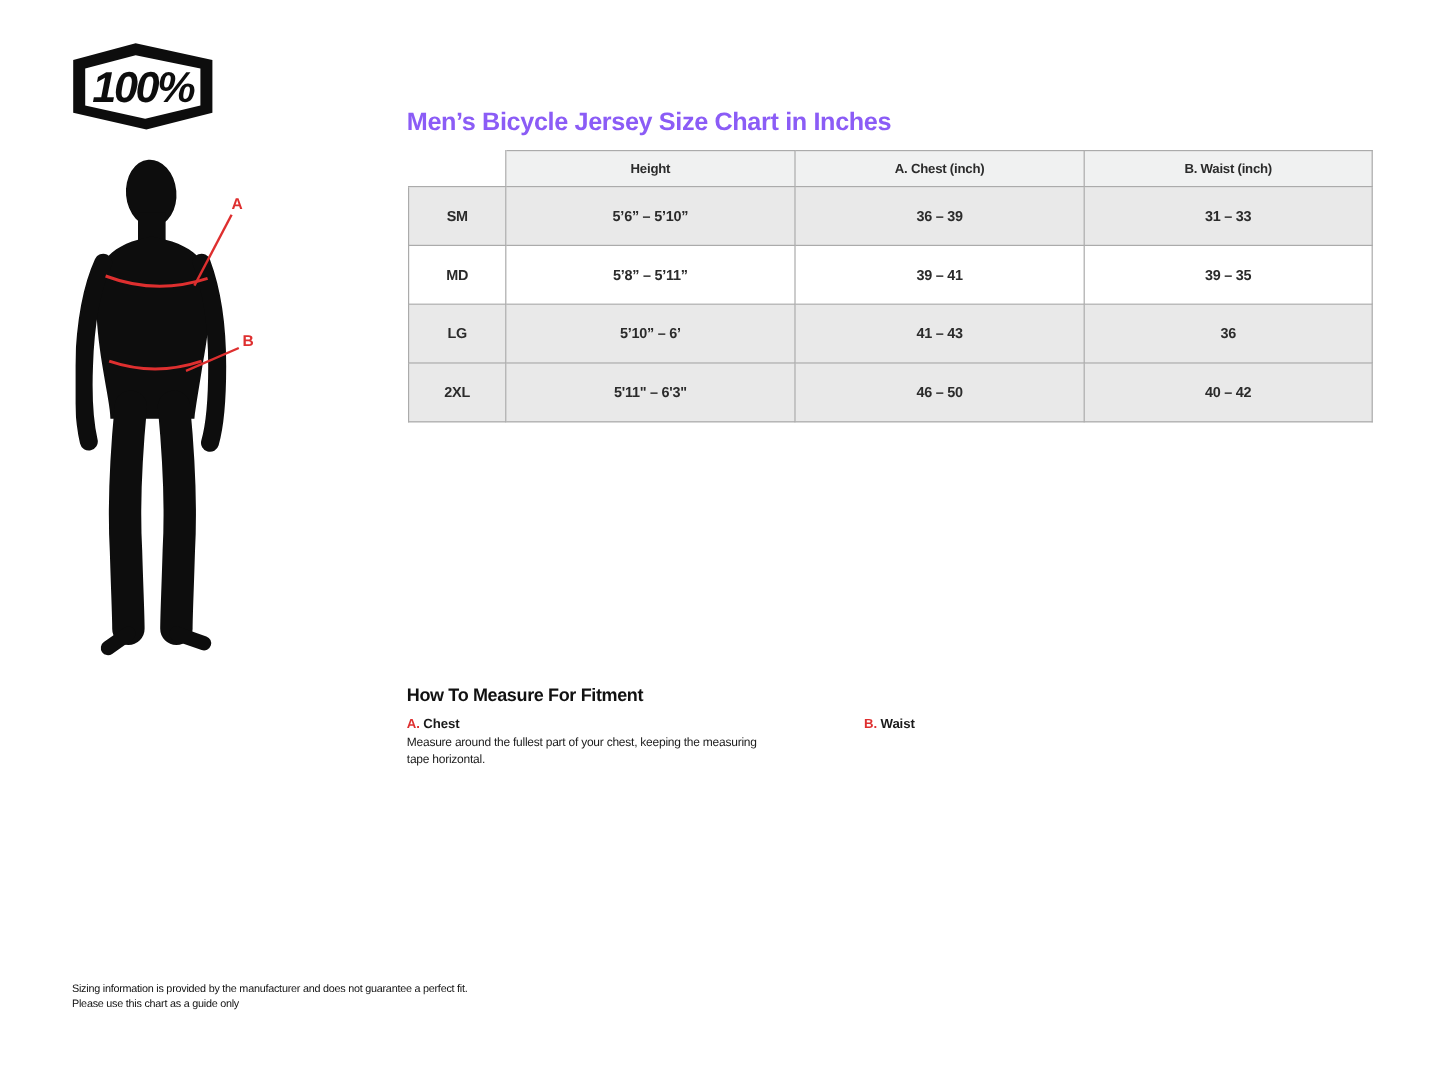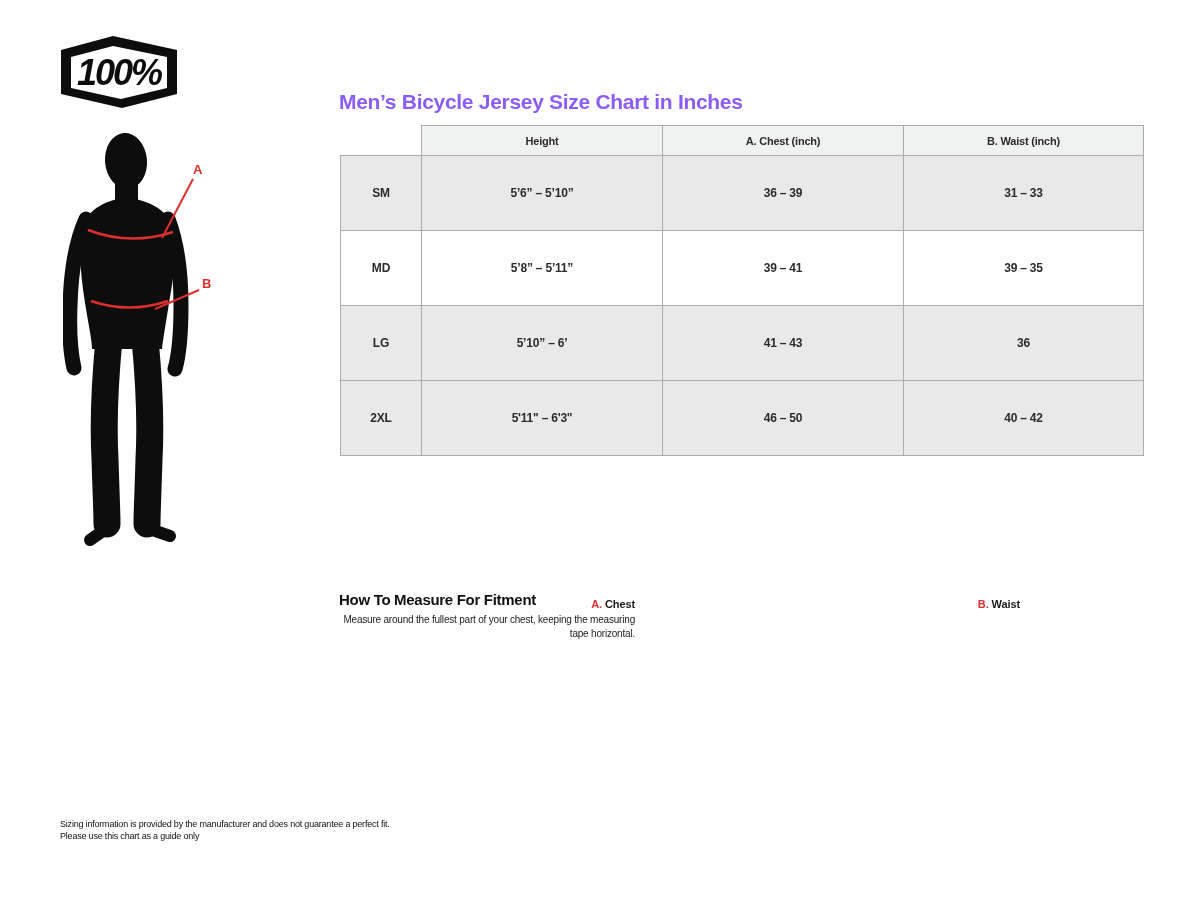--- a/index.html
+++ b/index.html
@@ -46,33 +46,32 @@
     font-size: 11px;
     background: #f0f1f1;
     text-align: center;
   }
   table.size-table th.corner {
     background: #ffffff;
     border-top: none;
     border-left: none;
   }
   table.size-table td {
-    height: 75px;
+    height: 49px;
     font-size: 12px;
   }
   table.size-table tr.stripe td { background: #e9e9e9; }
 
   
   .measure-heading {
     left: 339px; top: 571px;
     font-size: 15px; font-weight: bold; color: #111;
     letter-spacing: -0.3px;
-    margin-top: 20px;
   }
-  .measure-item { top: 598px; text-align: right; }
+  .measure-item { top: 598px; }
   .measure-item.item-a { left: 339px; width: 296px; }
   .measure-item.item-b { left: 720px; width: 300px; }
   .measure-item .item-label {
     font-size: 11px; font-weight: bold; color: #1a1a1a;
     margin-bottom: 3px;
   }
   .measure-item .item-label .letter { color: #de2f2f; }
   .measure-item .item-text {
     font-size: 10px; line-height: 14px; color: #1c1c1c;
     letter-spacing: -0.2px;

